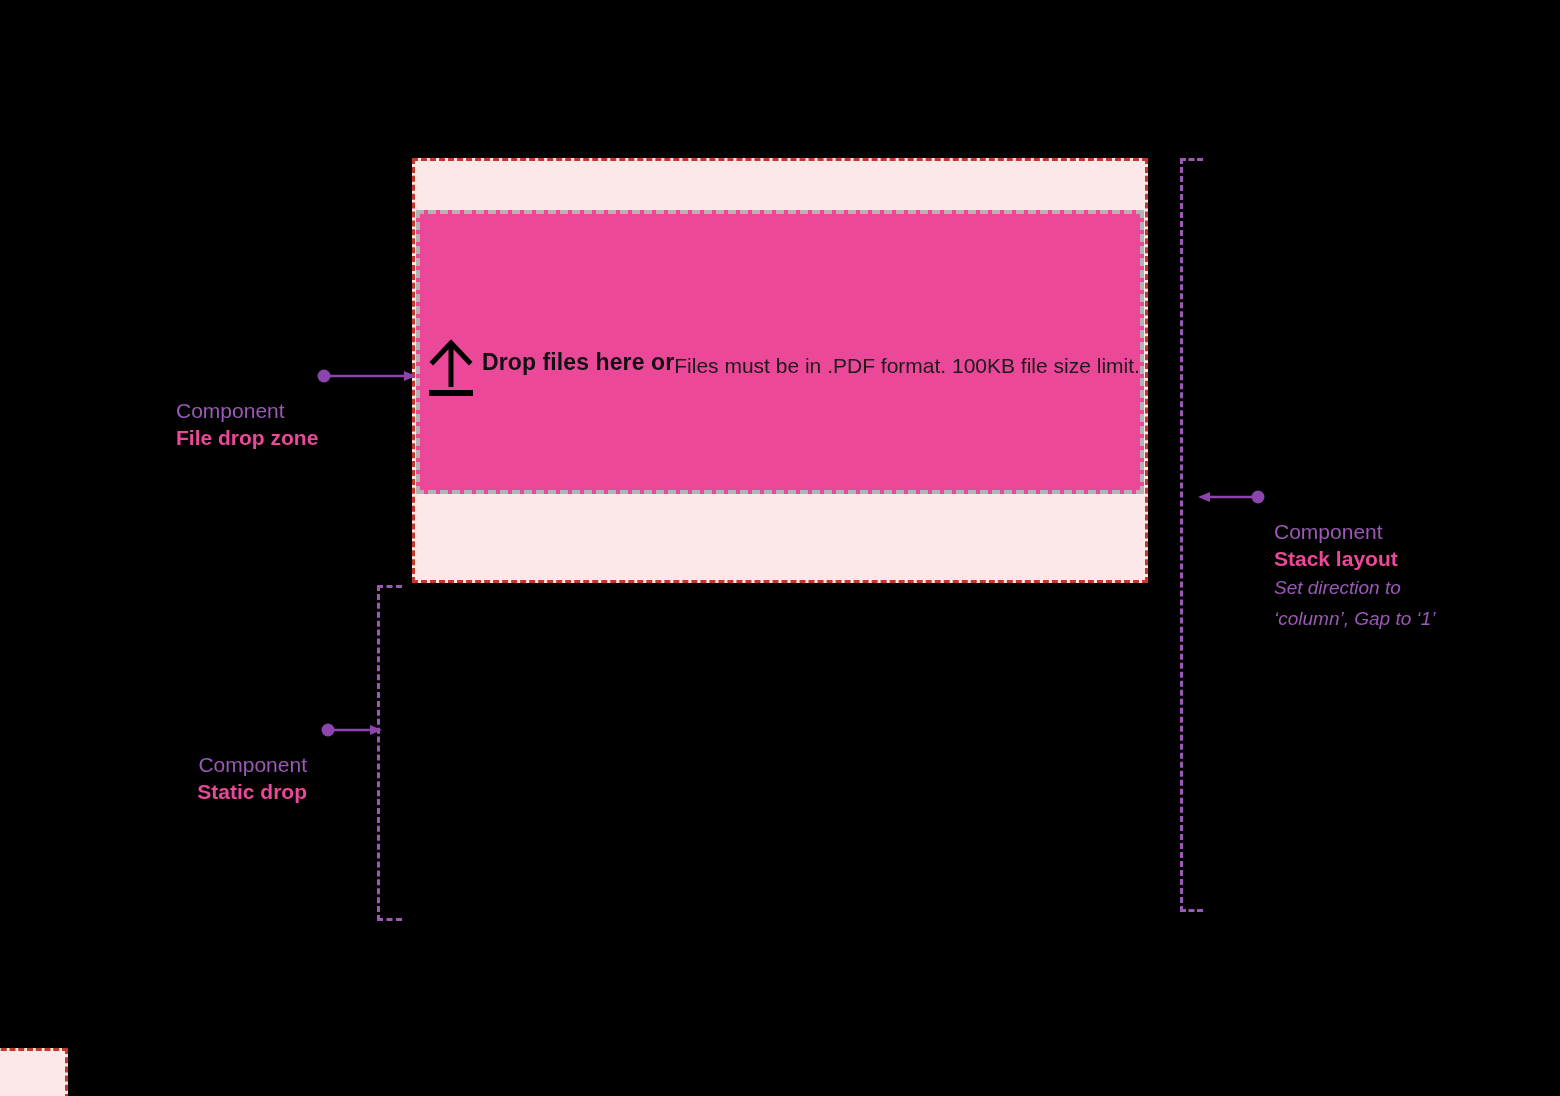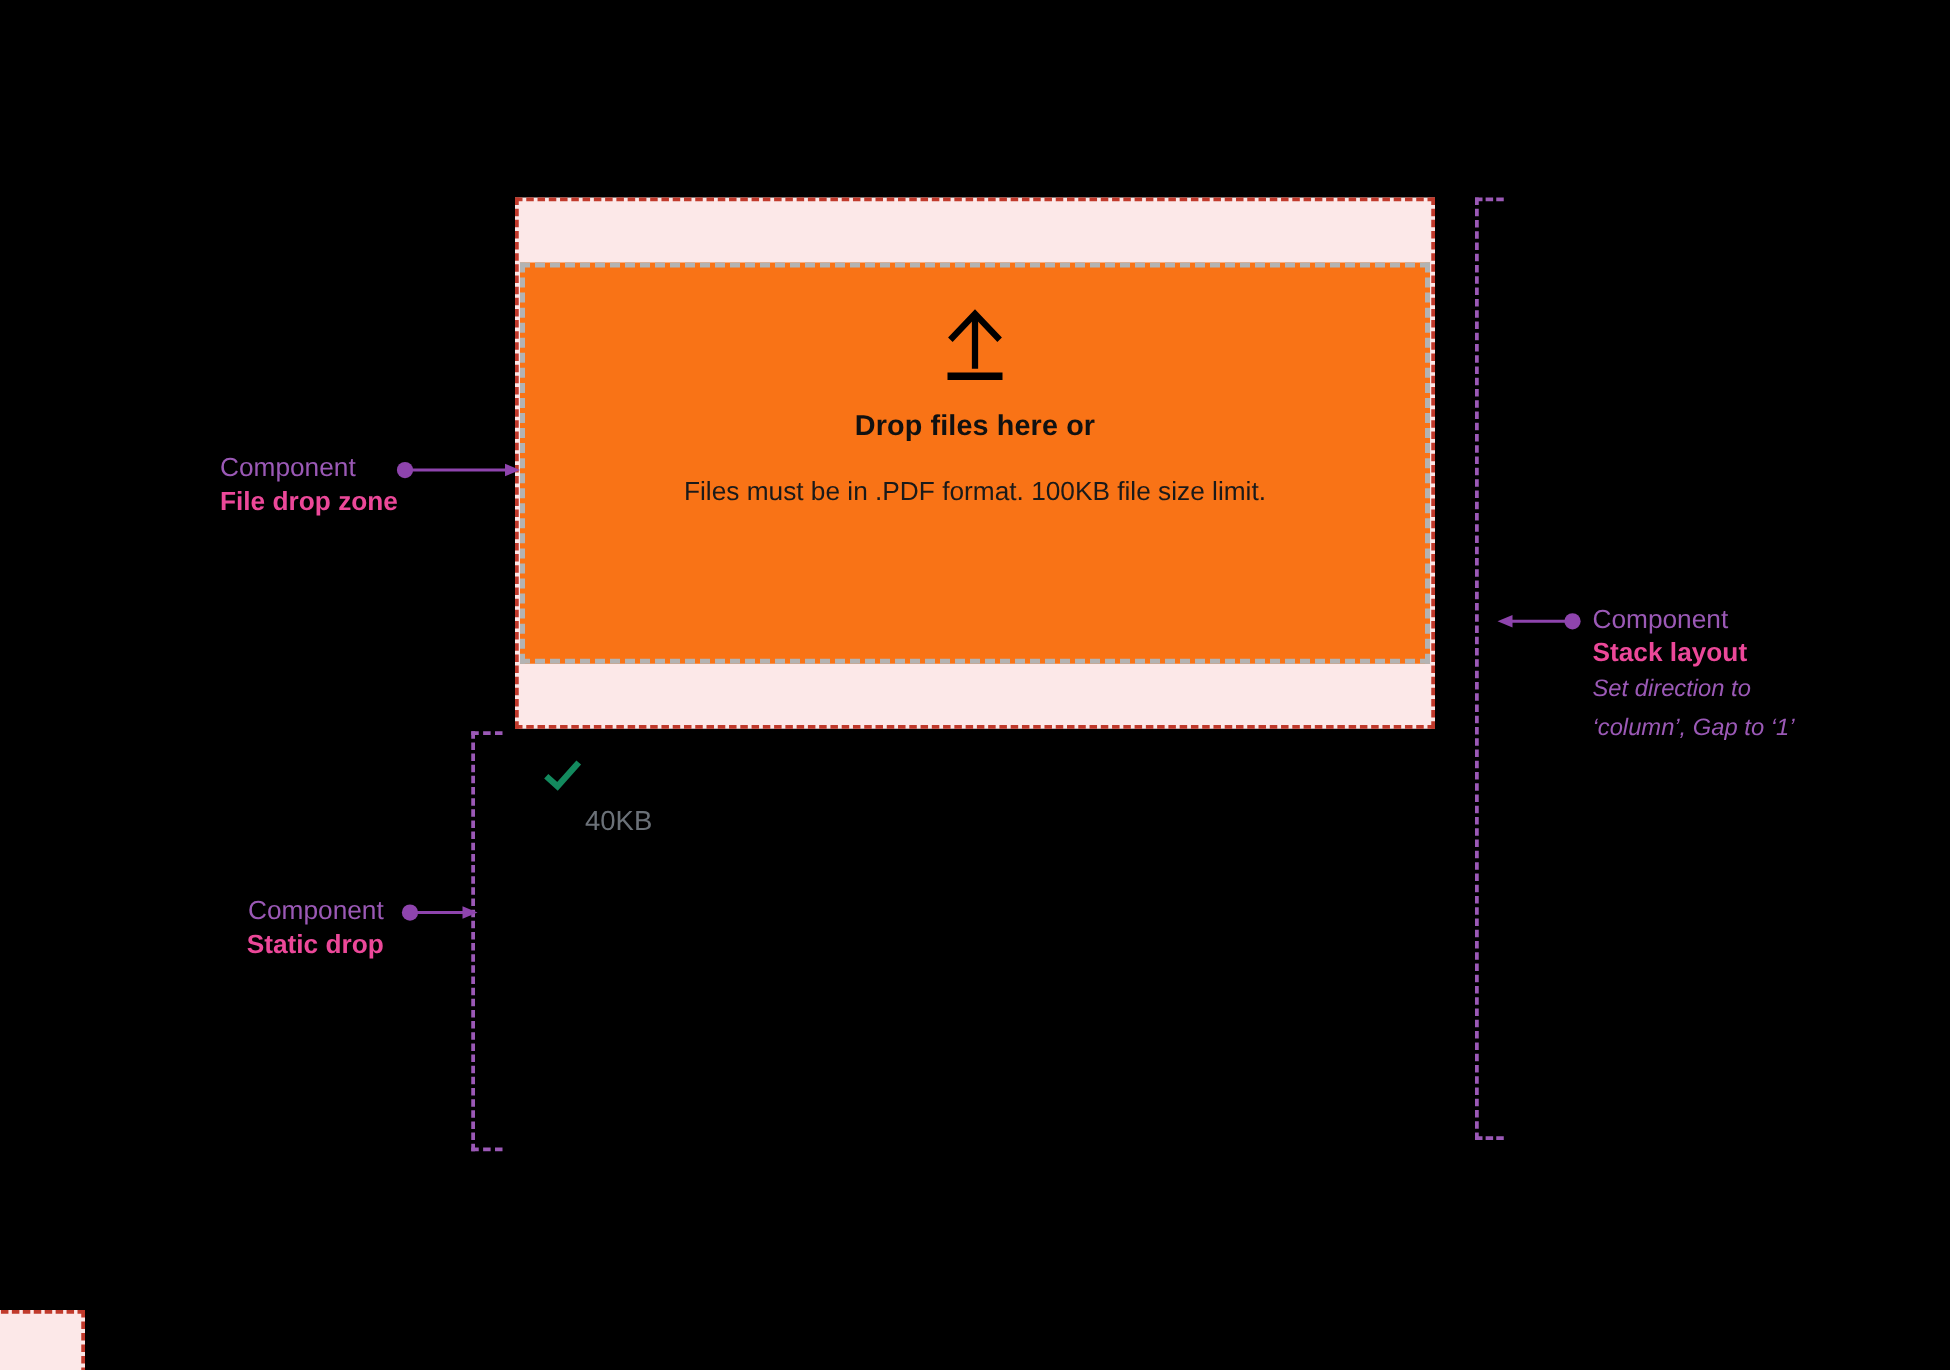--- a/index.html
+++ b/index.html
@@ -14,20 +14,21 @@
     overflow: hidden;
     font-family: "Liberation Sans", sans-serif;
     -webkit-font-smoothing: antialiased;
   }
 
   
   .anno-label {
     position: absolute;
     color: #8e44ad;
     line-height: 1.28;
+    margin-top: 36px;
   }
   .anno-kind {
     font-size: 21px;
     font-weight: 400;
     color: #9b59b6;
     white-space: nowrap;
   }
   .anno-name {
     font-size: 21px;
     font-weight: 700;
@@ -77,26 +78,26 @@
     background: #fce8e8;
     border: 3px dashed #c0392b;
   }
 
   
   #file-drop-zone {
     position: absolute;
     left: 416px;
     top: 210px;
     width: 728px;
-    height: 321px;
+    height: 284px;
     box-sizing: border-box;
-    background: #f97316;
+    background: #ec4899;
     border: 4px dashed #b3b3b3;
     display: flex;
-    flex-direction: column;
+    flex-direction: row;
     align-items: center;
   }
   #upload-icon {
     margin-top: 31px;
   }
   #upload-icon svg { display: block; }
   #drop-title {
     margin-top: 20px;
     font-size: 23px;
     font-weight: 700;
@@ -184,29 +185,20 @@
       <path d="M13 25 L31 6 L49 25" stroke="#000000" stroke-width="5" fill="none" stroke-linecap="square"></path>
       <path d="M9 56 L53 56" stroke="#000000" stroke-width="6" fill="none"></path>
     </svg>
   </div>
   <div id="drop-title">Drop files here or</div>
   <div id="drop-hint">Files must be in .PDF format. 100KB file size limit.</div>
 </div>
 
 <div id="static-list">
 
-  <div class="list-item">
-    <span class="item-status">
-      <svg width="40" height="40" viewBox="0 0 40 40">
-        <path d="M7 21 L16 29 L33 10" stroke="#138a5e" stroke-width="5" fill="none" stroke-linecap="butt" stroke-linejoin="miter"></path>
-      </svg>
-    </span>
-    <span class="item-name"></span>
-    <span class="item-meta">40KB</span>
-  </div>
 
 
 
 </div>
 
 <div class="anno-label" style="left:176px; top:362px; text-align:left;">
   <div class="anno-kind">Component</div>
   <div class="anno-name">File drop zone</div>
 </div>
 <div class="anno-connector" style="left:318px; top:366px; width:100px;">

